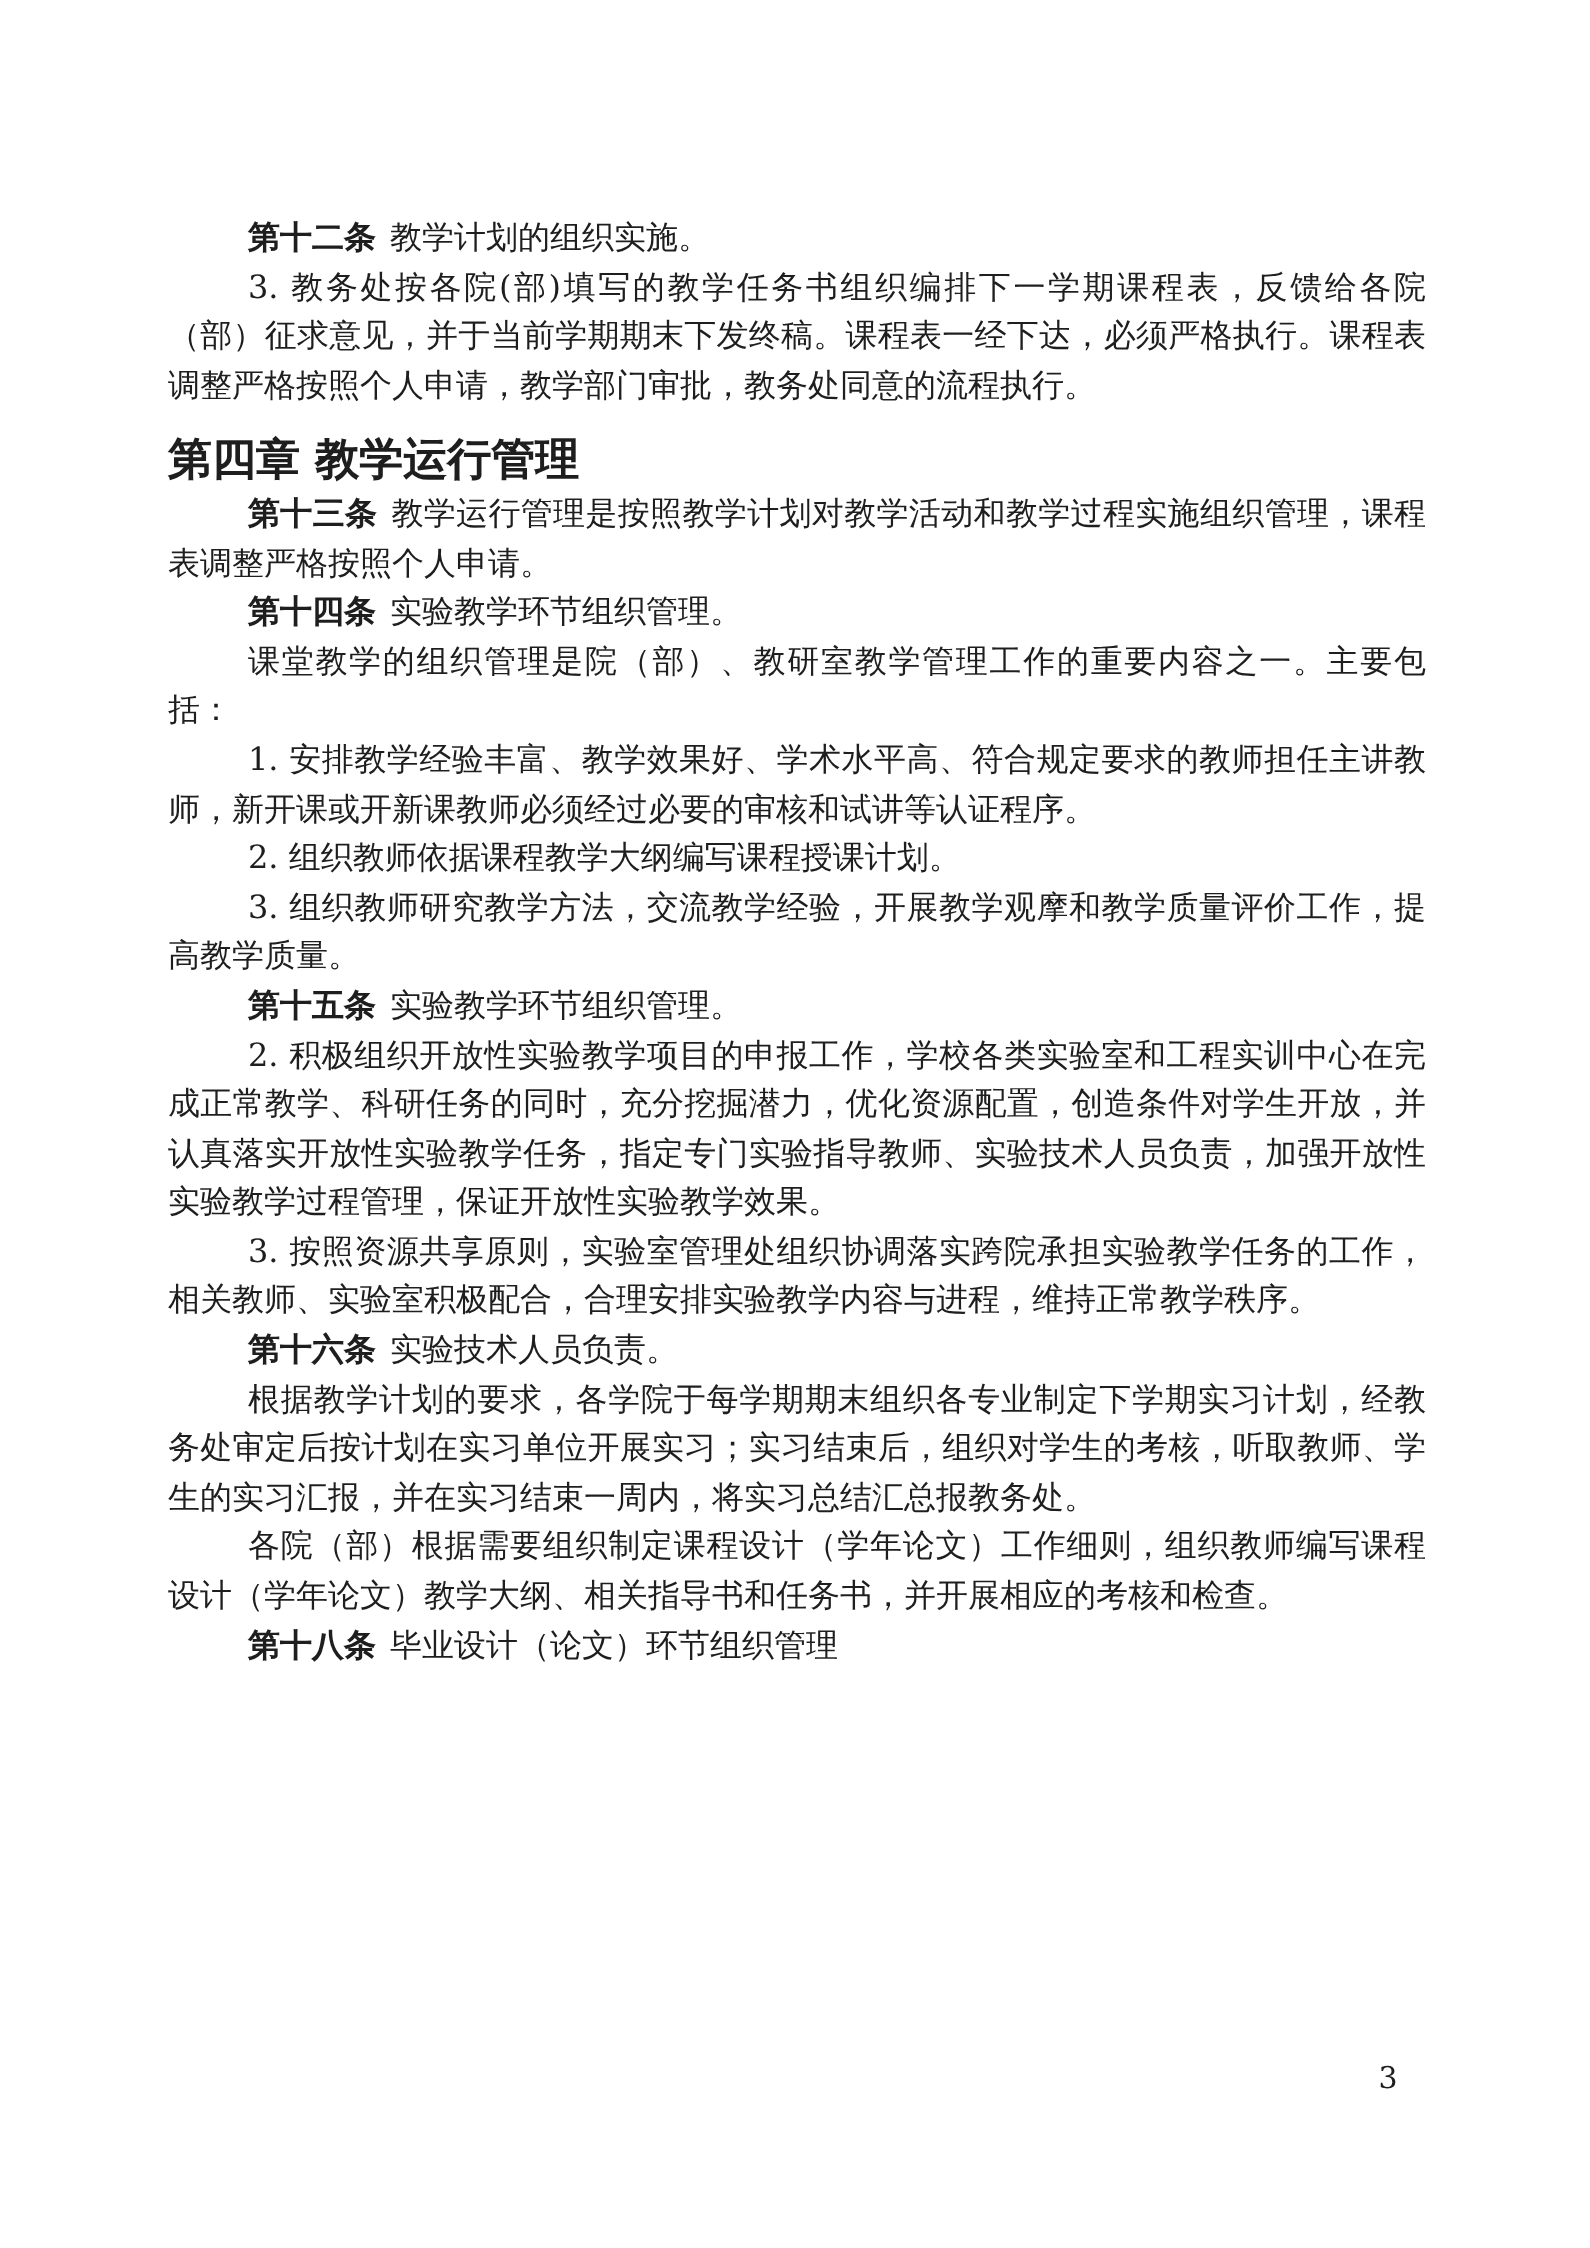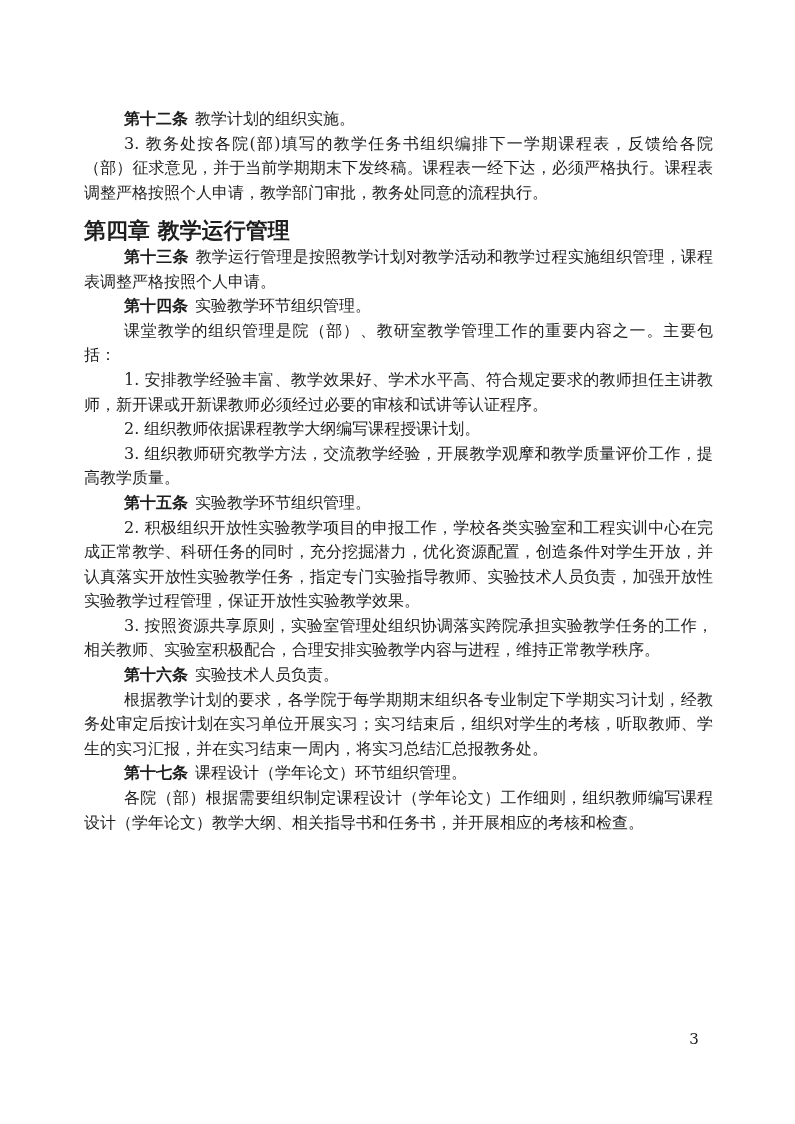--- a/index.html
+++ b/index.html
@@ -71,21 +71,21 @@
 
     <p class="para"><span class="label">第十五条</span><span>实验教学环节组织管理。</span></p>
 
     <p class="para">2. 积极组织开放性实验教学项目的申报工作，学校各类实验室和工程实训中心在完成正常教学、科研任务的同时，充分挖掘潜力，优化资源配置，创造条件对学生开放，并认真落实开放性实验教学任务，指定专门实验指导教师、实验技术人员负责，加强开放性实验教学过程管理，保证开放性实验教学效果。</p>
     <p class="para">3. 按照资源共享原则，实验室管理处组织协调落实跨院承担实验教学任务的工作，相关教师、实验室积极配合，合理安排实验教学内容与进程，维持正常教学秩序。</p>
 
     <p class="para"><span class="label">第十六条</span><span>实验技术人员负责。</span></p>
 
     <p class="para">根据教学计划的要求，各学院于每学期期末组织各专业制定下学期实习计划，经教务处审定后按计划在实习单位开展实习；实习结束后，组织对学生的考核，听取教师、学生的实习汇报，并在实习结束一周内，将实习总结汇总报教务处。</p>
 
-    <p class="para"><span class="label">第十七条</span><span>课程设计（学年论文）环节组织管理。</span></p>
 
     <p class="para">各院（部）根据需要组织制定课程设计（学年论文）工作细则，组织教师编写课程设计（学年论文）教学大纲、相关指导书和任务书，并开展相应的考核和检查。</p>
 
+    <p class="para"><span class="label">第十八条</span><span>毕业设计（论文）环节组织管理</span></p>
 
   </div>
 
   <div class="page-num">3</div>
 </div>
 
 </body></html>

